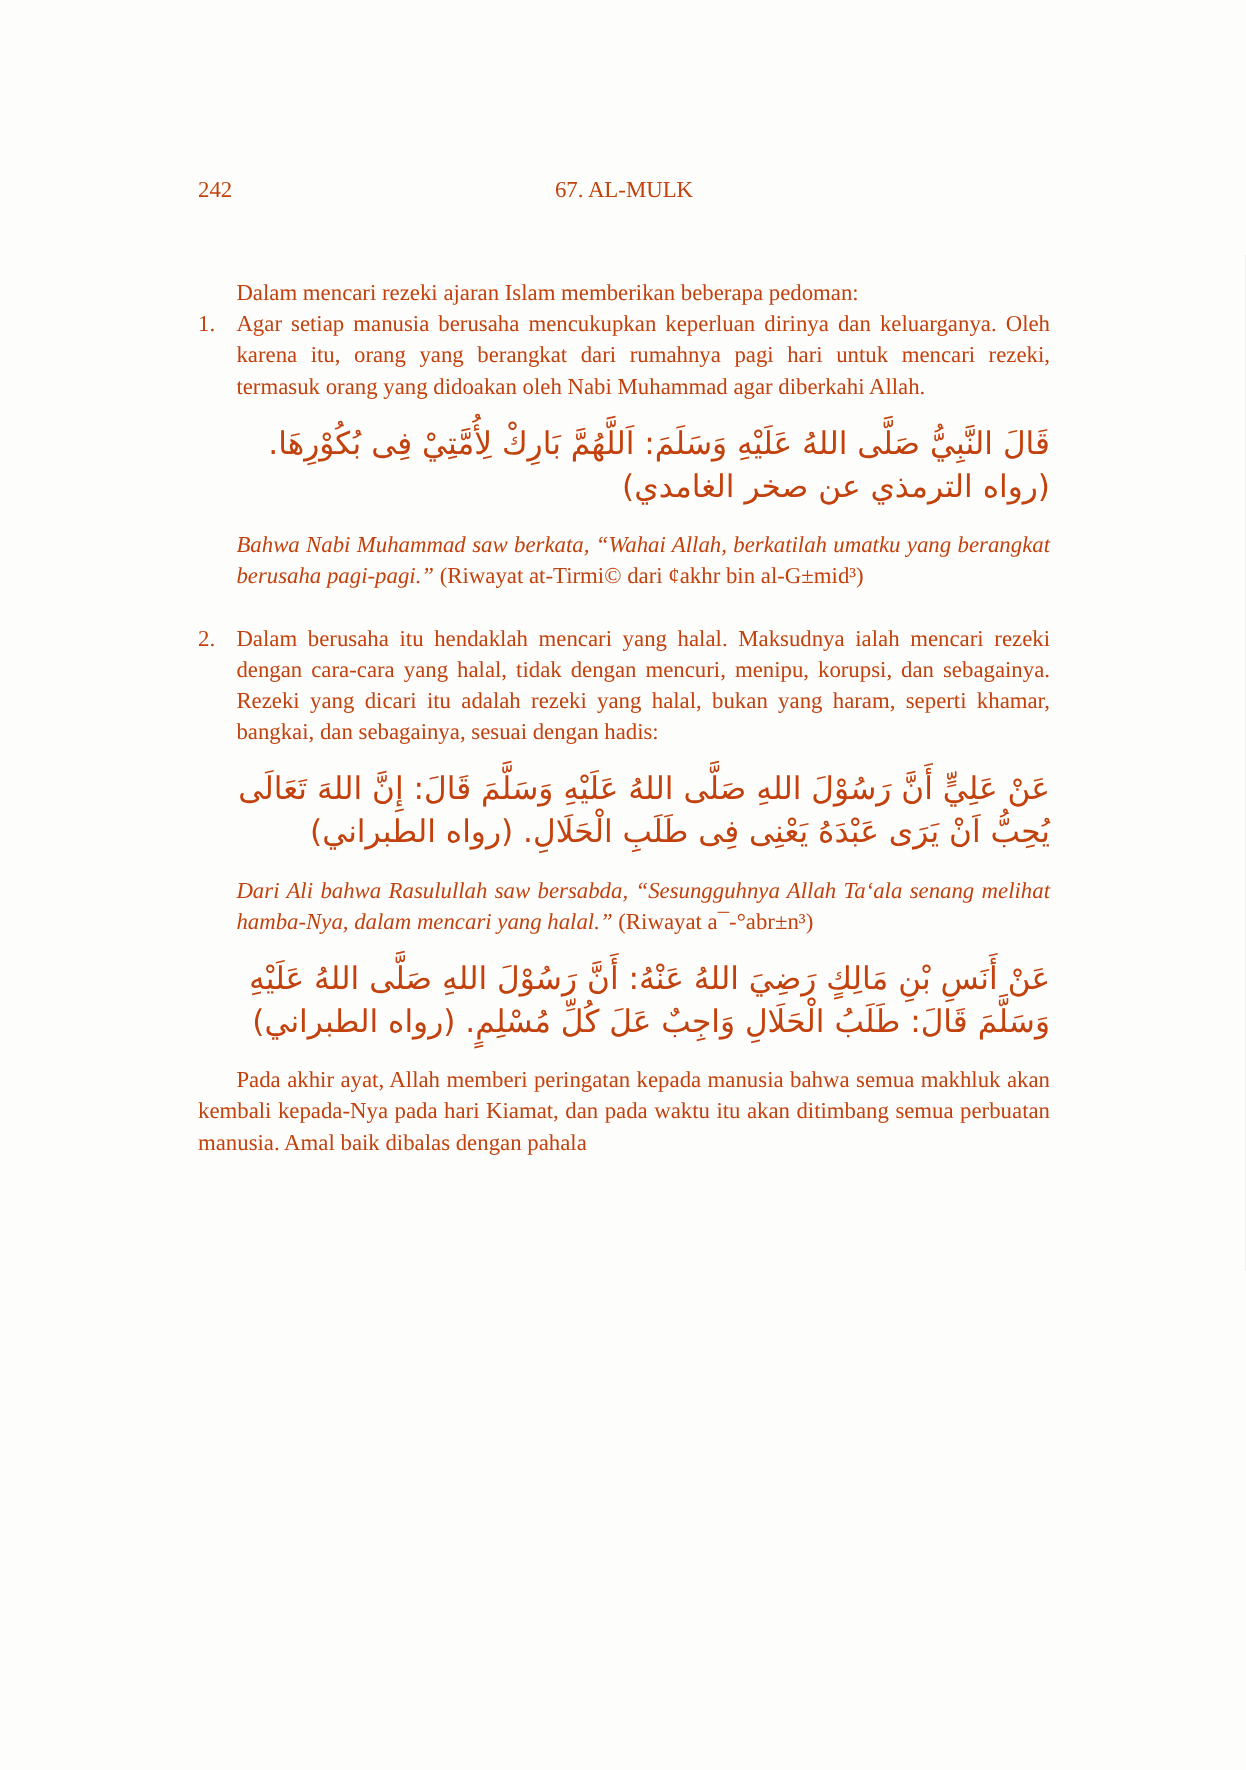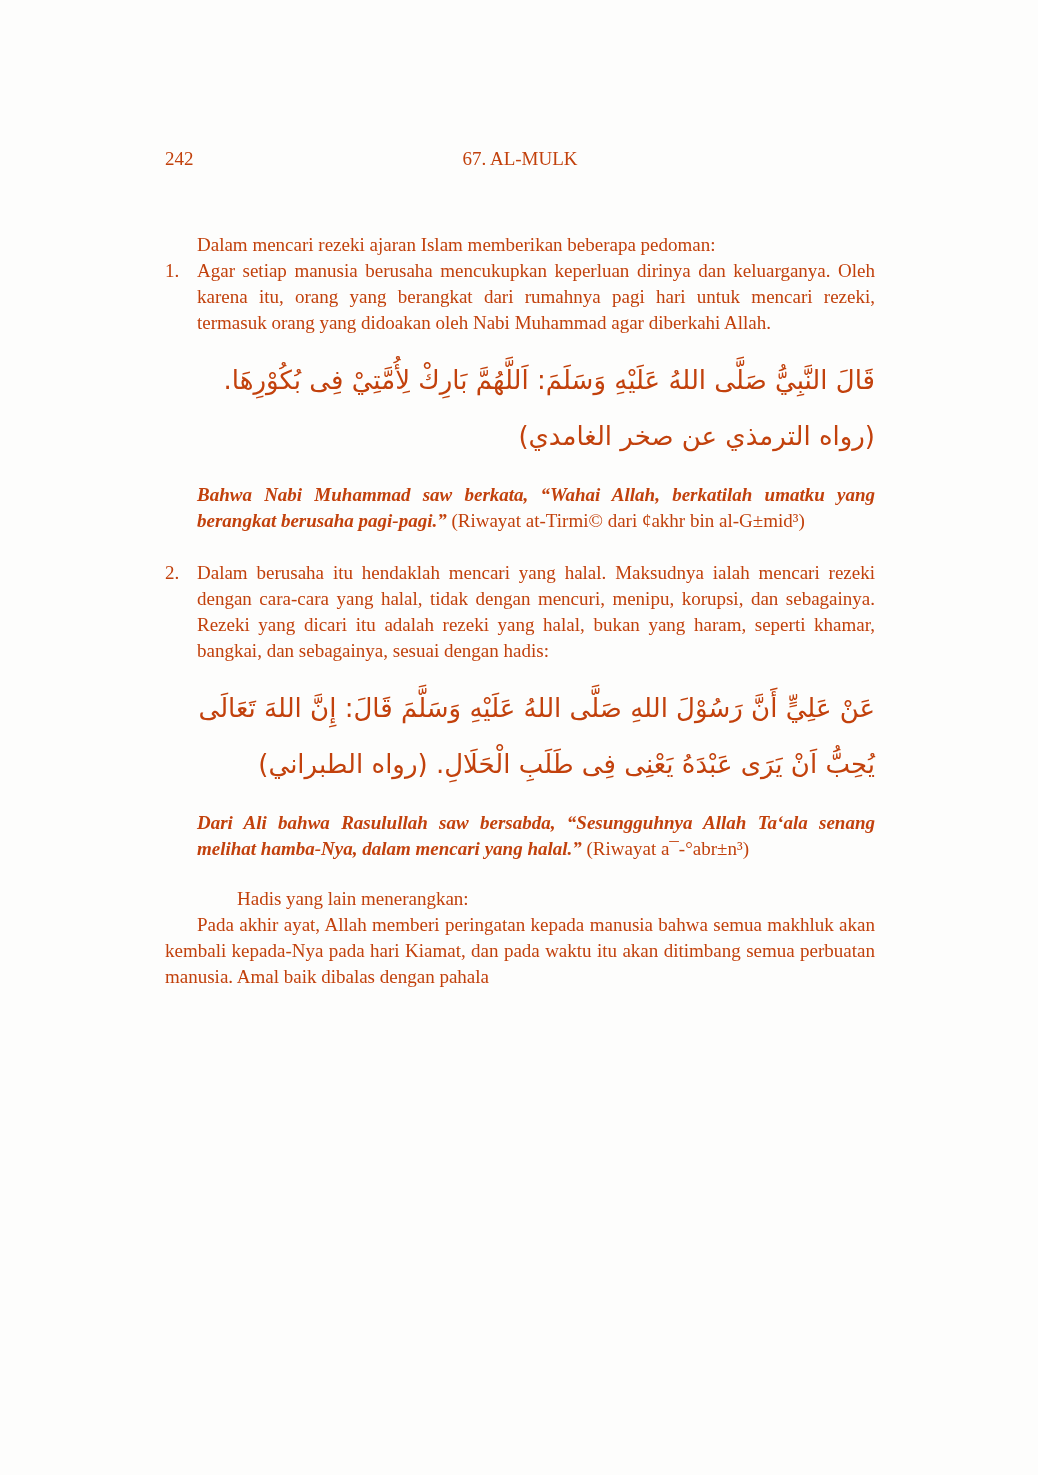--- a/index.html
+++ b/index.html
@@ -37,30 +37,30 @@
   .list-item .num { width: 32px; flex: none; }
   .list-item .li-text { flex: 1; text-align: justify; text-justify: inter-word; }
   .gap-top { margin-top: 26px; }
 
   .arabic {
     direction: rtl;
     unicode-bidi: embed;
     text-align: right;
     font-family: "DejaVu Sans", sans-serif;
     font-size: 26px;
-    line-height: 56px;
+    line-height: 36px;
     margin: 16px 0 18px 0;
   }
 
   .trans {
     margin-left: 32px;
     text-align: justify;
     text-justify: inter-word;
   }
-  .trans em { font-style: italic; font-weight: bold; }
+  .trans em { font-style: italic; }
   .trans .src { font-style: normal; }
 
   .subheading {
     margin: 24px 0 0 72px;
   }
 
   .closing {
     text-indent: 32px;
     text-align: justify;
     text-justify: inter-word;
@@ -96,19 +96,19 @@
     <p class="li-text">Dalam berusaha itu hendaklah mencari yang halal. Maksudnya ialah mencari rezeki dengan cara-cara yang halal, tidak dengan mencuri, menipu, korupsi, dan sebagainya. Rezeki yang dicari itu adalah rezeki yang halal, bukan yang haram, seperti khamar, bangkai, dan sebagainya, sesuai dengan hadis:</p>
   </div>
 
   <p class="arabic" dir="rtl" lang="ar">عَنْ عَلِيٍّ أَنَّ رَسُوْلَ اللهِ صَلَّى اللهُ عَلَيْهِ وَسَلَّمَ قَالَ: إِنَّ اللهَ تَعَالَى يُحِبُّ اَنْ يَرَى عَبْدَهُ يَعْنِى فِى طَلَبِ الْحَلَالِ. (رواه الطبراني)</p>
 
   <p class="trans">
     <em>Dari Ali bahwa Rasulullah saw bersabda, “Sesungguhnya Allah Ta‘ala senang melihat hamba-Nya, dalam mencari yang halal.”</em>
     <span class="src">(Riwayat a¯-°abr±n³)</span>
   </p>
 
-  <p class="subheading">Hadis yang lain menerangkan:</p>
 
+  <p class="arabic" dir="rtl" lang="ar">عَنْ أَنَسِ بْنِ مَالِكٍ رَضِيَ اللهُ عَنْهُ: أَنَّ رَسُوْلَ اللهِ صَلَّى اللهُ عَلَيْهِ وَسَلَّمَ قَالَ: طَلَبُ الْحَلَالِ وَاجِبٌ عَلَ كُلِّ مُسْلِمٍ. (رواه الطبراني)</p>
 
 
   <p class="closing">Pada akhir ayat, Allah memberi peringatan kepada manusia bahwa semua makhluk akan kembali kepada-Nya pada hari Kiamat, dan pada waktu itu akan ditimbang semua perbuatan manusia. Amal baik dibalas dengan pahala</p>
 
 </div>
 
 </body></html>

